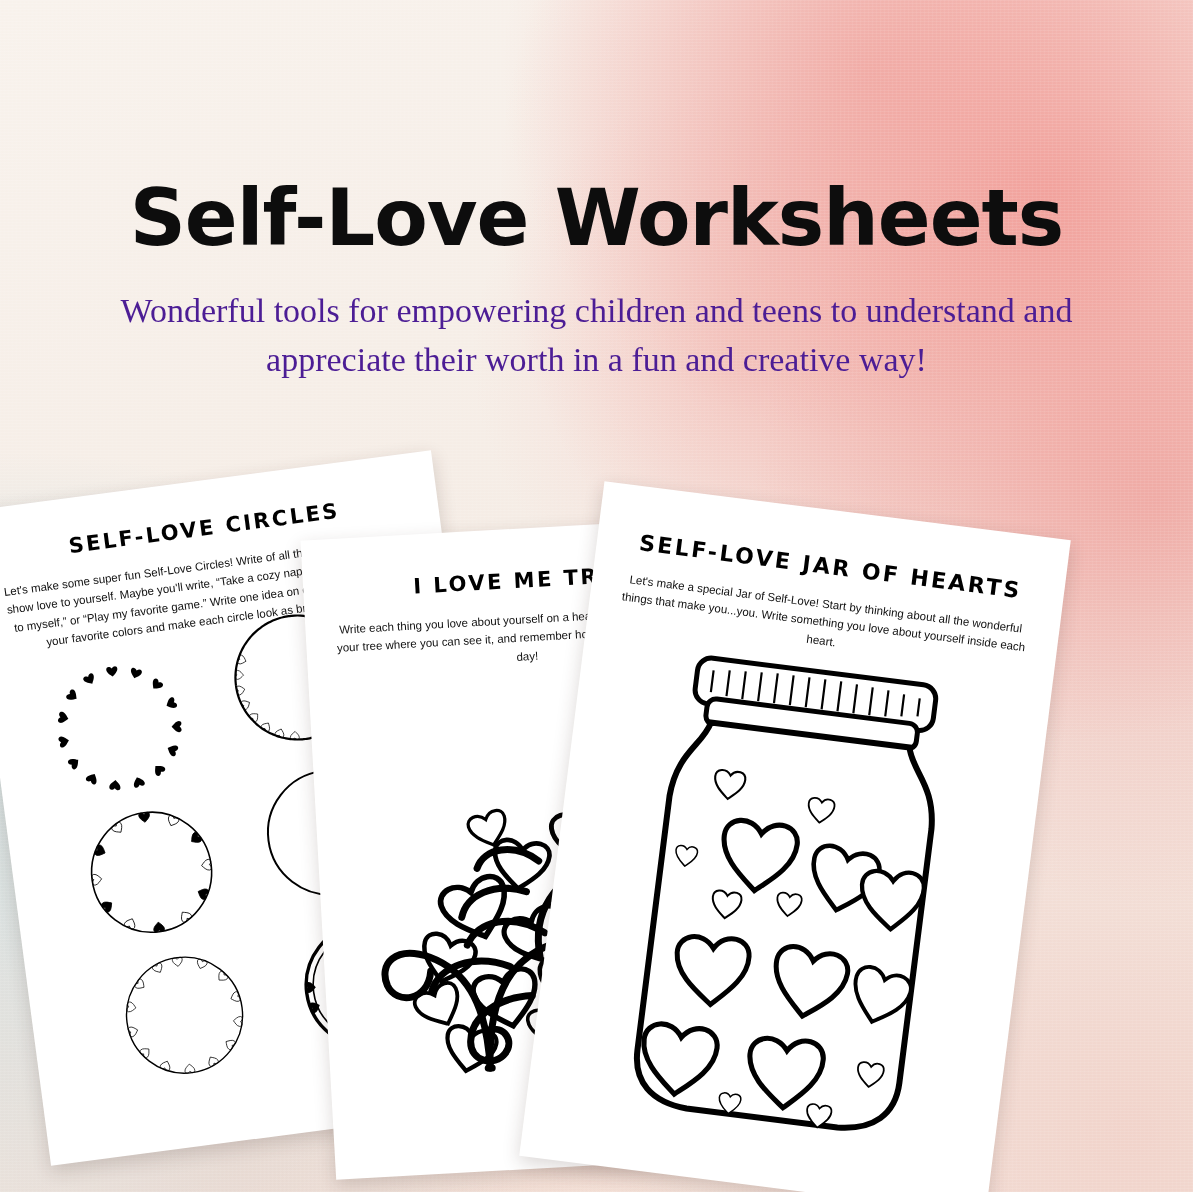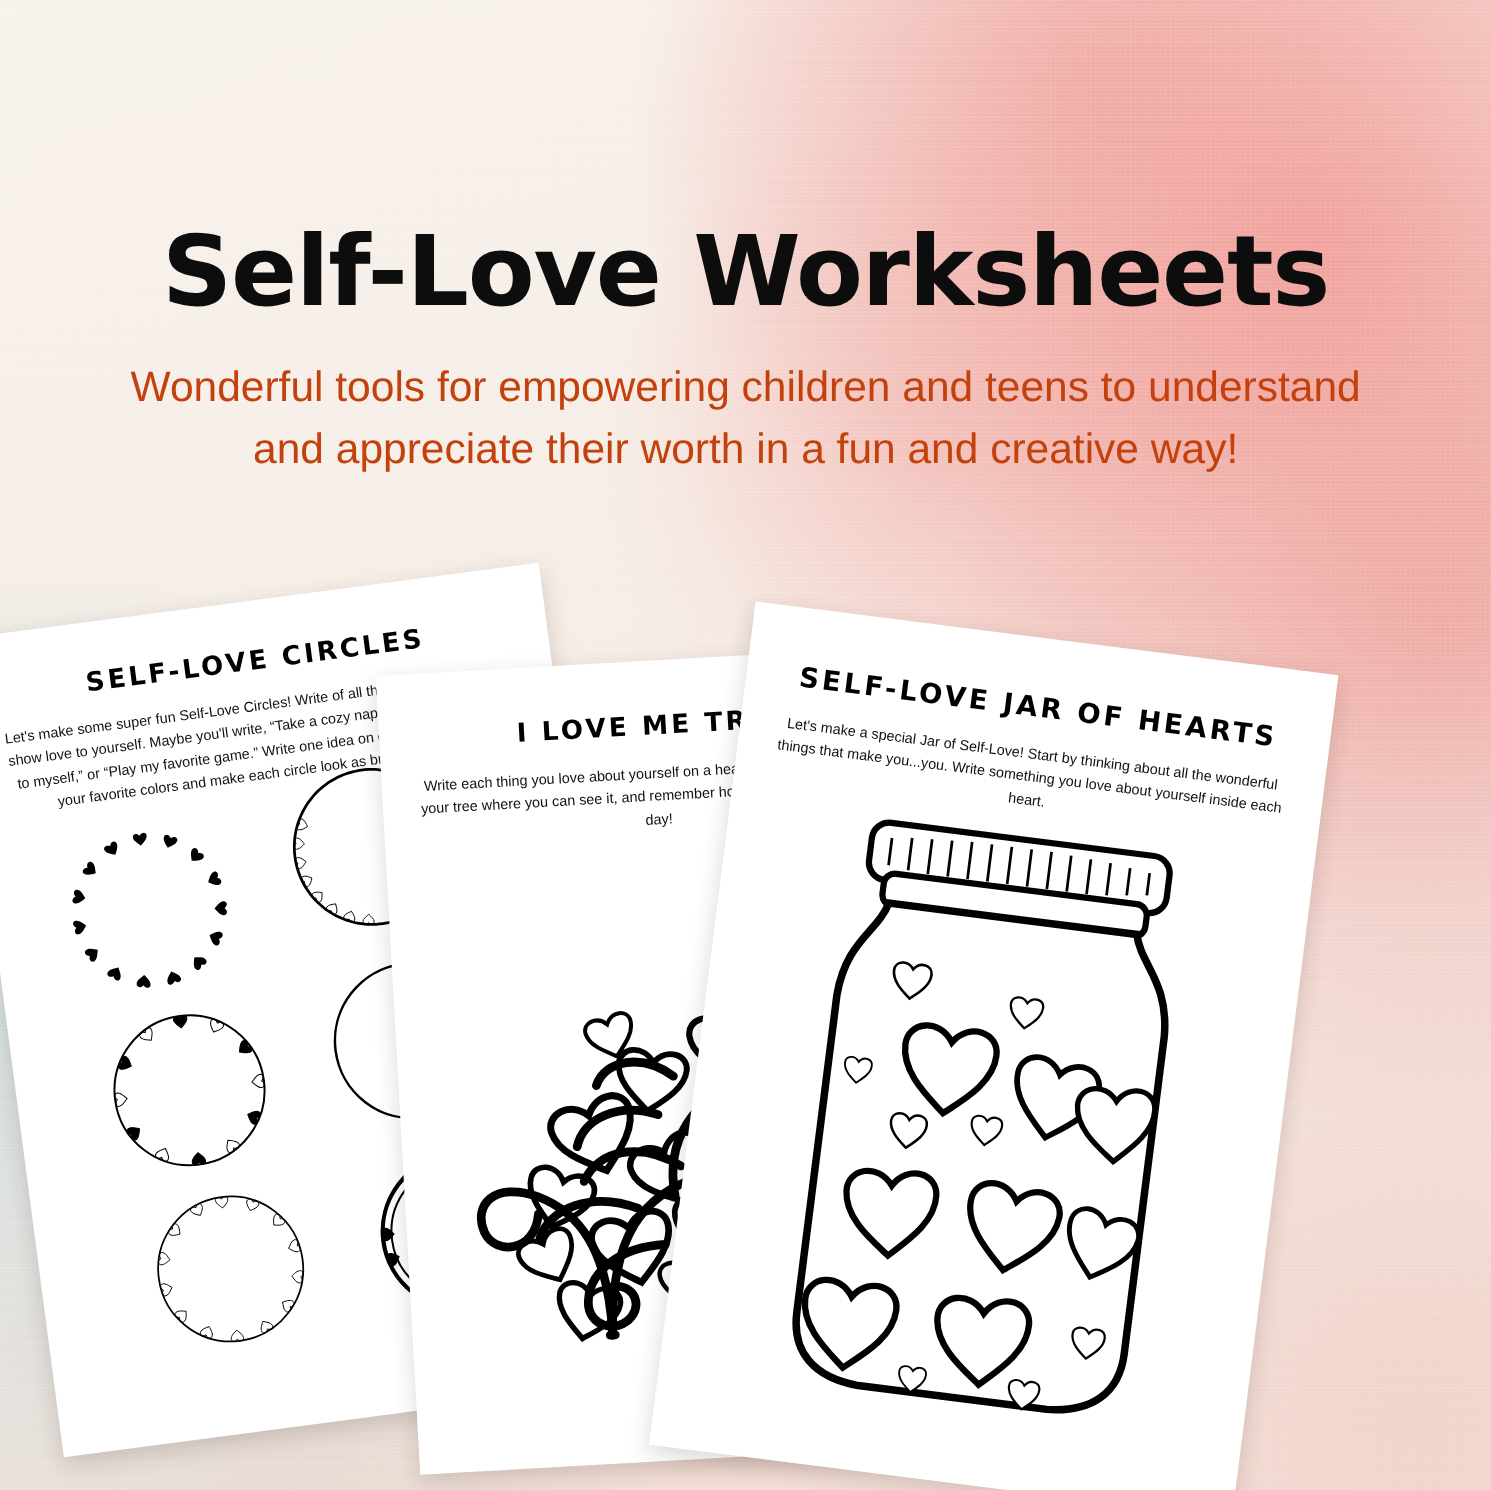--- a/index.html
+++ b/index.html
@@ -52,24 +52,24 @@
     font-weight: bold;
     font-size: 78px;
     letter-spacing: -1px;
     color: #0d0d0d;
     margin: 0;
     line-height: 1.05;
   }
   .subtitle {
     margin: 26px auto 0;
     width: 1030px;
-    font-family: Liberation Sans, sans-serif;
+    font-family: Liberation Serif, serif;
     font-size: 34px;
     line-height: 1.45;
-    color: #c2410c;
+    color: #4c1d95;
   }
 
   
   .sheets {
     position: absolute;
     inset: 0;
     z-index: 4;
   }
   .sheet {
     position: absolute;

